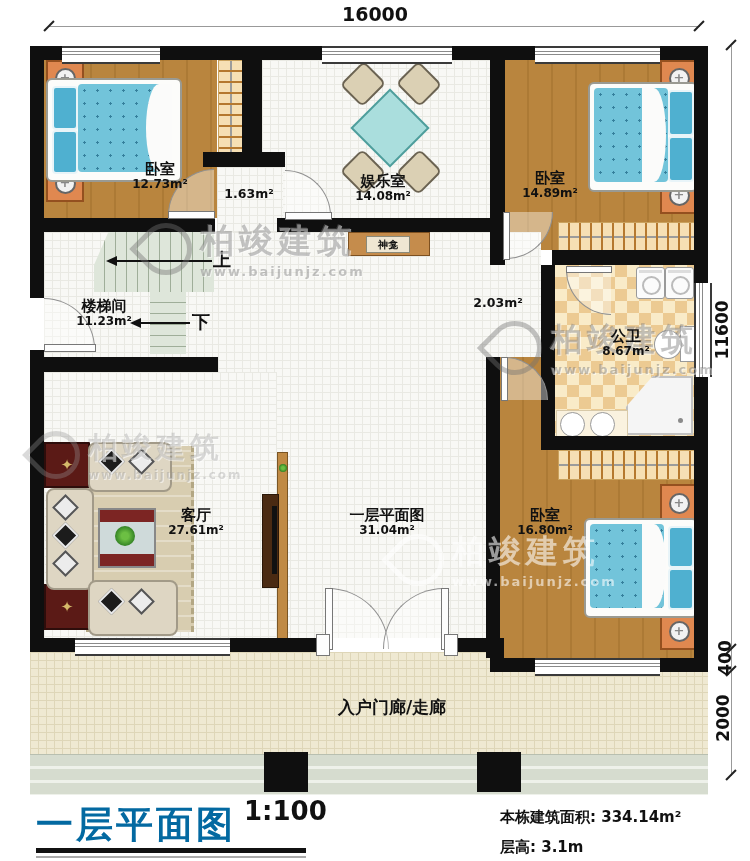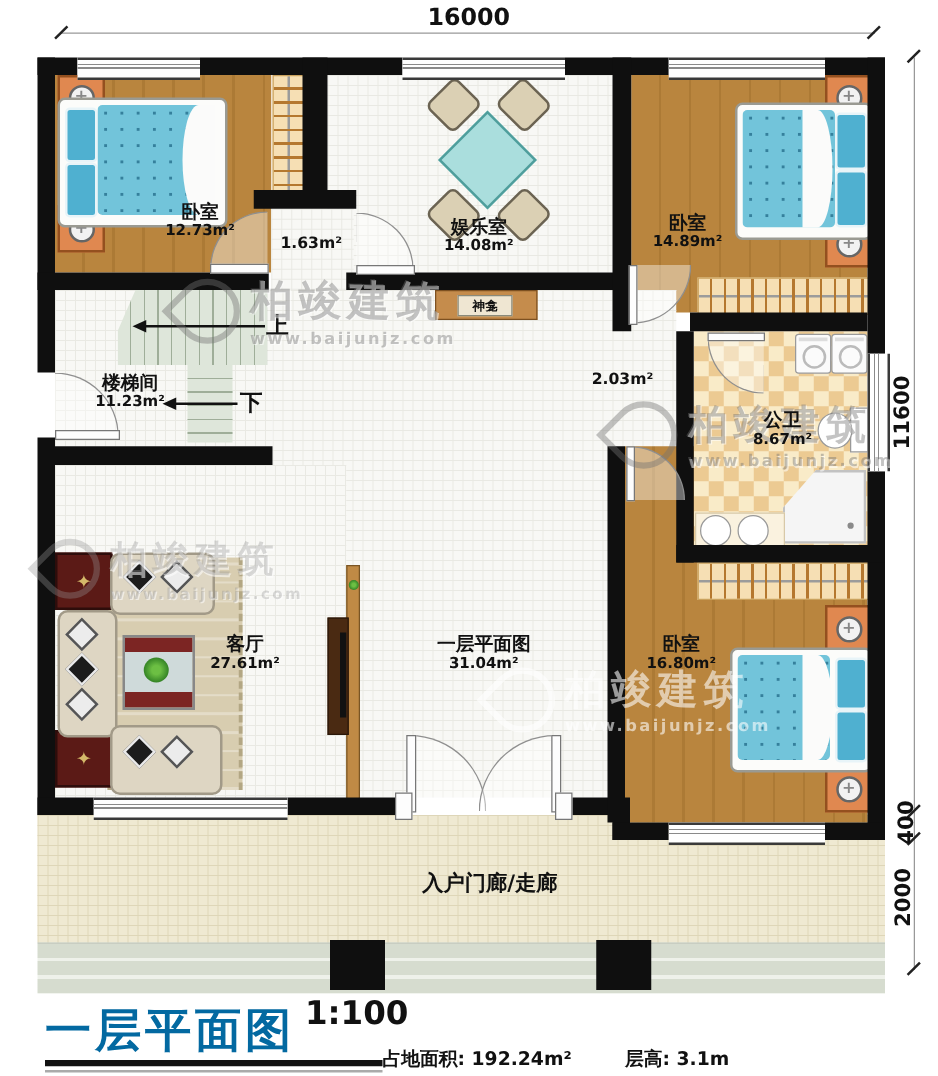--- a/index.html
+++ b/index.html
@@ -316,16 +316,16 @@
   <div class="tick" style="left:724px;top:670px;"></div>
   <div class="tick" style="left:724px;top:774px;"></div>
   <div class="dim-side" style="left:682px;top:320px;width:80px;">11600</div>
   <div class="dim-side" style="left:695px;top:648px;width:60px;">400</div>
   <div class="dim-side" style="left:690px;top:708px;width:66px;">2000</div>
 
   <div class="tb-title" style="left:36px;top:800px;">一层平面图</div>
   <div class="abs" style="left:36px;top:848px;width:270px;height:5px;background:#111;"></div>
   <div class="abs" style="left:36px;top:856px;width:270px;height:2px;background:#aaa;"></div>
   <div class="tb-scale" style="left:244px;top:796px;">1:100</div>
-  <div class="tb-stat" style="left:306px;top:838px;"><span>占地面积:</span> <span>192.24m²</span></div>
+  <div class="tb-stat" style="left:500px;top:808px;"><span>本栋建筑面积:</span> <span>334.14m²</span></div>
   <div class="tb-stat" style="left:500px;top:838px;"><span>层高:</span> <span>3.1m</span></div>
 
 </div>
 
 </body></html>

